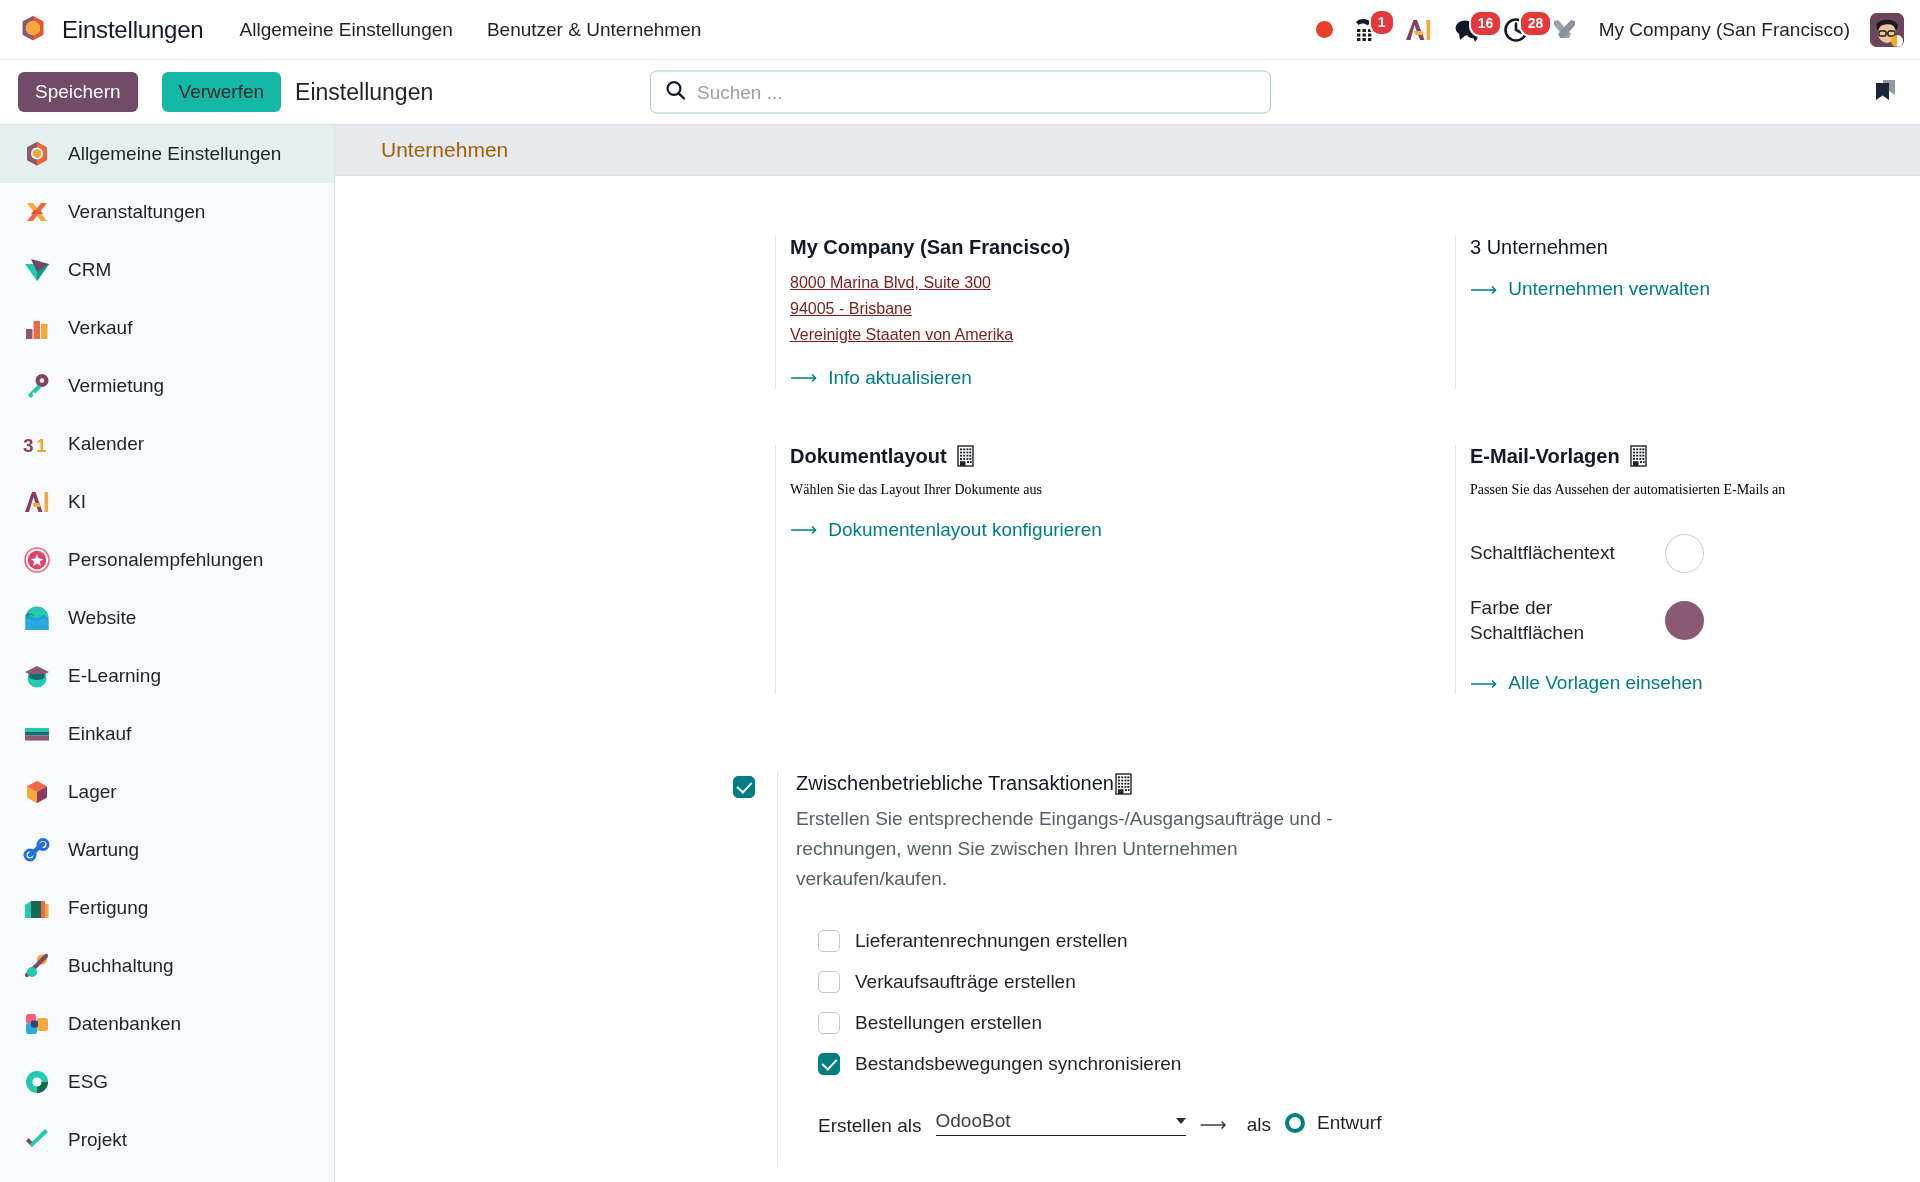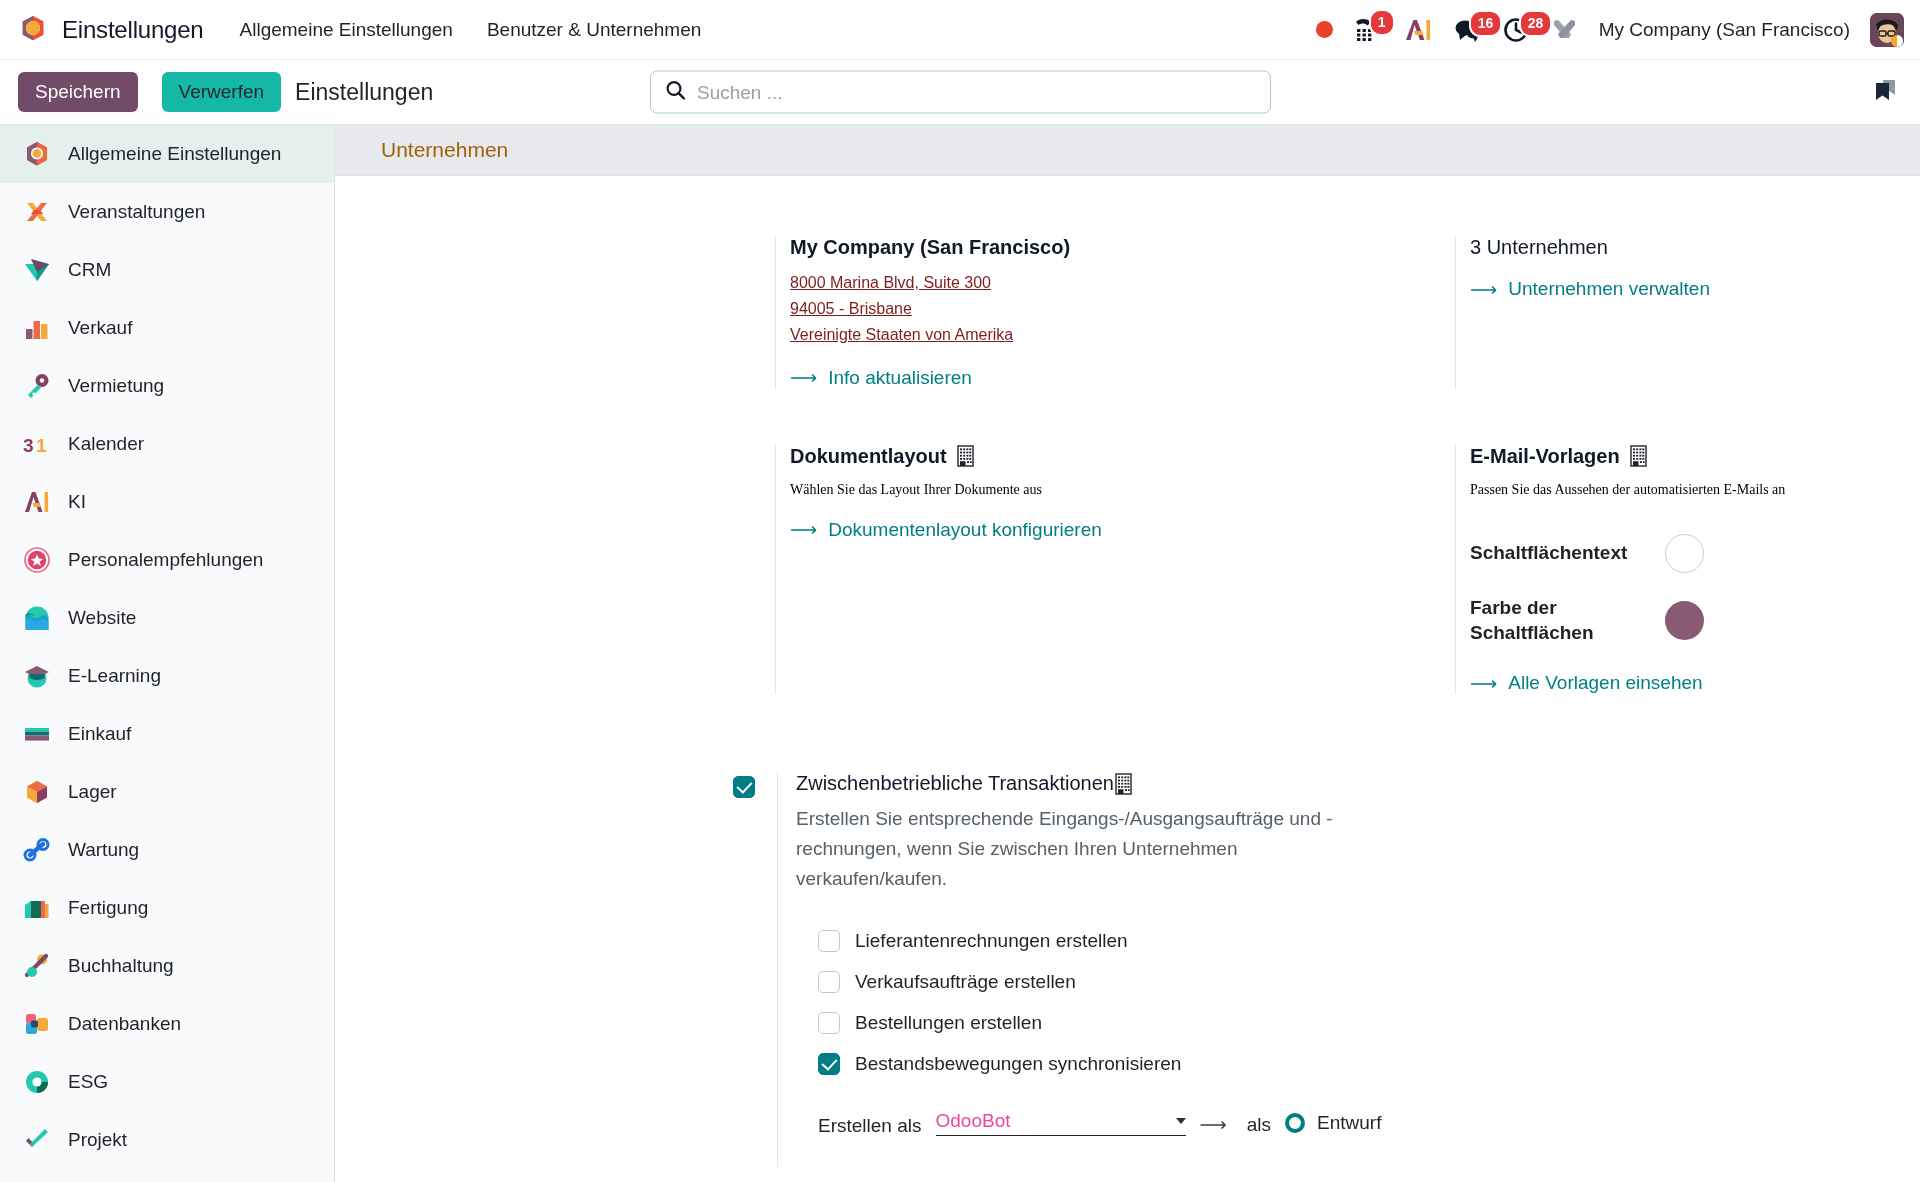--- a/index.html
+++ b/index.html
@@ -126,21 +126,21 @@
   .addr-line { font-size: 16px; color: #7f1d1d; line-height: 1.62; text-decoration: underline; }
   .block-desc { font-size: 14px; color: #000000; line-height: 1.5; font-family: Liberation Serif, serif; }
   .link-row {
     display: flex; align-items: center; gap: 11px;
     color: #017e84; font-size: 19px; cursor: pointer; margin-top: 19px;
   }
   .arrow { font-size: 19px; line-height: 1; }
   .bldg-icon { width: 19px; height: 22px; display: inline-block; vertical-align: -3px; }
 
   
-  .swatch-row { display: flex; align-items: center; margin-top: 34px; font-weight: bold; }
+  .swatch-row { display: flex; align-items: center; margin-top: 34px; }
   .swatch-label { font-size: 19px; color: #1f2328; width: 195px; line-height: 1.35; }
   .swatch {
     width: 39px; height: 39px; border-radius: 50%;
   }
   .swatch-empty { background: #ffffff; border: 1px solid #c9ccd1; }
 
   
   .ic-wrap { display: flex; padding-left: 398px; margin-top: 78px; }
   .ic-check { margin-right: 22px; padding-top: 4px; }
   .ic-body { border-left: 1px solid #e2e5e8; padding-left: 18px; padding-bottom: 30px; }
@@ -172,21 +172,21 @@
   
   .create-row {
     display: flex; align-items: flex-start; gap: 14px;
     margin-top: 26px; padding-left: 0;
   }
   .create-label { font-size: 19px; color: #1f2328; padding-top: 5px; }
   .select-wrap {
     position: relative; width: 250px; border-bottom: 1px solid #1f2328;
     display: flex; align-items: center; padding-bottom: 3px;
   }
-  .select-wrap span { font-size: 19px; color: #ec4899; }
+  .select-wrap span { font-size: 19px; color: #404040; }
   .caret {
     margin-left: auto; width: 0; height: 0;
     border-left: 5px solid transparent; border-right: 5px solid transparent;
     border-top: 6px solid #2b2f33;
   }
   .arrow-sep { font-size: 19px; color: #3a3f44; padding-top: 3px; }
   .als-label { font-size: 19px; color: #1f2328; padding-top: 4px; margin-left: 6px; }
   .radio-group { display: flex; flex-direction: column; gap: 15px; padding-top: 2px; }
   .radio-row { display: flex; align-items: center; gap: 12px; font-size: 19px; color: #1f2328; cursor: pointer; }
   .rb {

